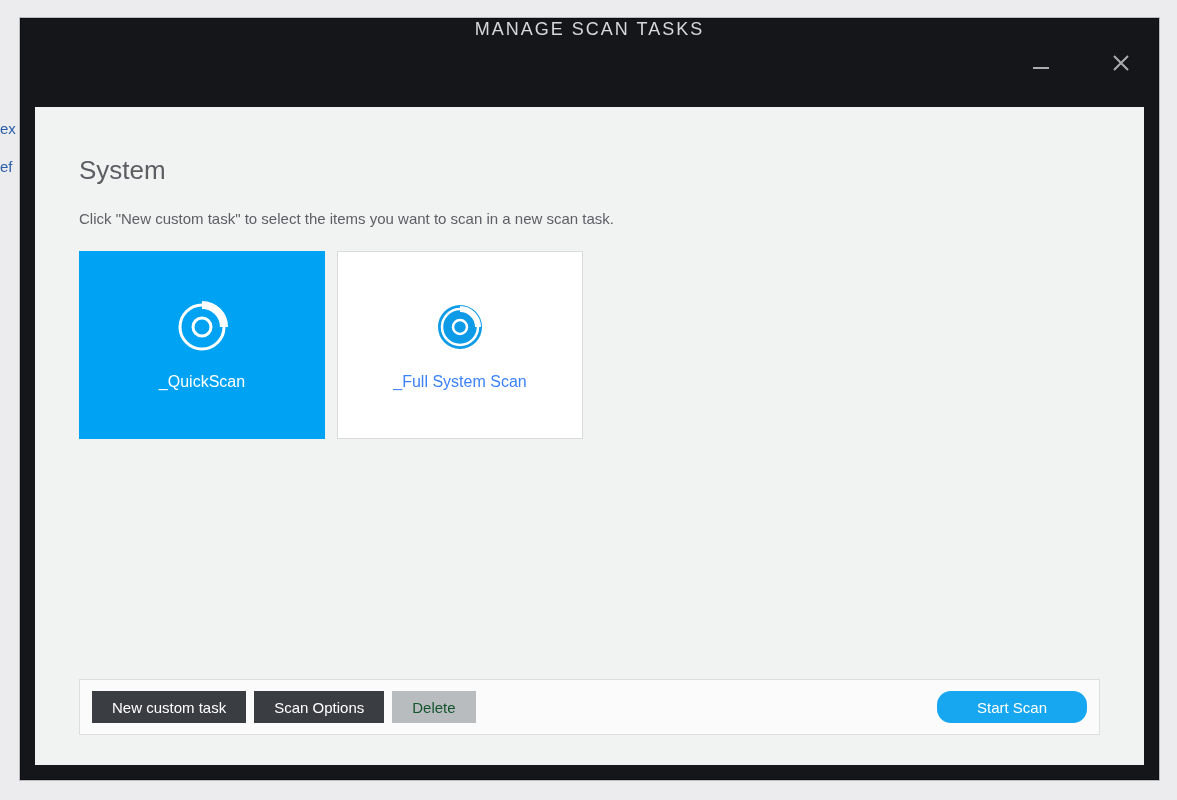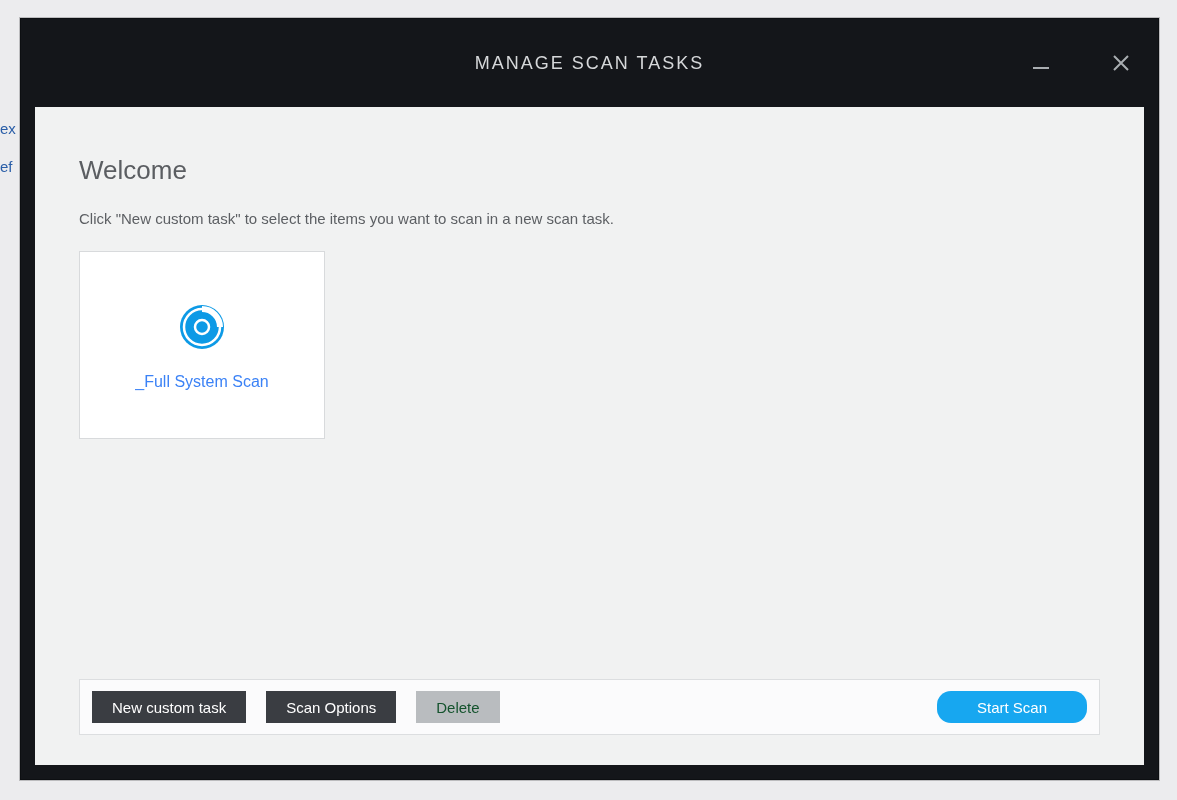--- a/index.html
+++ b/index.html
@@ -16,21 +16,21 @@
       position: absolute;
       left: 20px; top: 18px;
       width: 1139px; height: 762px;
       background: #14161a;
       border: 1px solid #0d0f12;
       box-shadow: 0 0 0 1px rgba(0,0,0,.2);
     }
     .titlebar {
       height: 88px;
       display: flex;
-      align-items: center;
+      align-items: flex-start;
       justify-content: center;
       position: relative;
       color: #cfd2d6;
     }
     .titlebar .title {
       font-size: 18px;
       letter-spacing: 2px;
       font-weight: 400;
       color: #d6d8da;
     }
@@ -95,21 +95,21 @@
     .card.selected .label { color: #ffffff; }
     .footer {
       position: absolute;
       left: 44px; right: 44px; bottom: 30px;
       height: 56px;
       border: 1px solid #dcdee0;
       background: #fbfbfc;
       display: flex;
       align-items: center;
       padding: 8px 12px;
-      gap: 20px;
+      gap: 8px;
     }
     .btn {
       height: 32px;
       padding: 0 20px;
       font-size: 15px;
       display: inline-flex;
       align-items: center;
       justify-content: center;
       cursor: pointer;
       border: none;
@@ -138,24 +138,34 @@
       <div class="win-btn">
         <svg width="18" height="18" viewBox="0 0 18 18">
           <path d="M2 2 L16 16 M16 2 L2 16" stroke="#a9adb1" stroke-width="2"></path>
         </svg>
       </div>
     </div>
   </div>
 
   <div class="content">
     <div class="inner">
-      <div class="welcome">Welcome</div>
+      <div class="welcome">System</div>
       <div class="hint">Click "New custom task" to select the items you want to scan in a new scan task.</div>
 
       <div class="cards">
+        <div class="card selected">
+          <span>
+            <svg width="56" height="56" viewBox="0 0 56 56">
+              <circle cx="28" cy="28" r="22" fill="none" stroke="#ffffff" stroke-width="3"></circle>
+              <path d="M28 6 A22 22 0 0 1 50 28" fill="none" stroke="#ffffff" stroke-width="8" stroke-linecap="butt"></path>
+              <circle cx="28" cy="28" r="9" fill="none" stroke="#ffffff" stroke-width="3"></circle>
+            </svg>
+          </span>
+          <div class="label">_QuickScan</div>
+        </div>
 
         <div class="card">
           <span>
             <svg width="56" height="56" viewBox="0 0 56 56">
               <circle cx="28" cy="28" r="22" fill="#0d9ae6"></circle>
               <circle cx="28" cy="28" r="18" fill="none" stroke="#ffffff" stroke-width="2.5"></circle>
               <path d="M28 10 A18 18 0 0 1 46 28" fill="none" stroke="#ffffff" stroke-width="6" stroke-linecap="butt"></path>
               <circle cx="28" cy="28" r="7" fill="none" stroke="#ffffff" stroke-width="2.5"></circle>
             </svg>
           </span>

